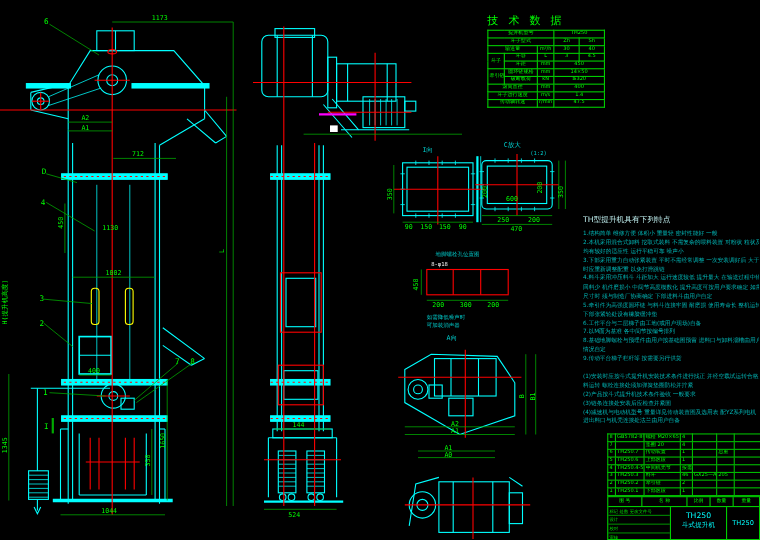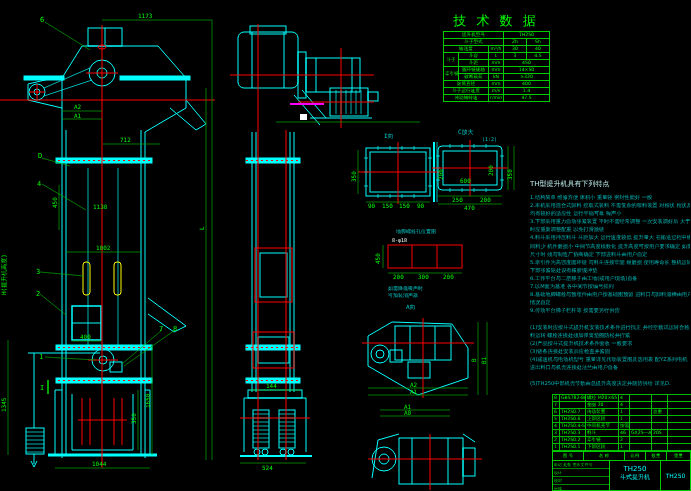--- a/index.html
+++ b/index.html
@@ -7,28 +7,28 @@
           font-family:"DejaVu Sans","Liberation Sans",sans-serif;}
   #drawing{position:absolute;left:0;top:0;}
   svg text{font-family:"DejaVu Sans Mono","Liberation Mono",monospace;}
   .dimtxt{fill:#00ff00;font-size:6px;}
   .lbltxt{fill:#00ff00;font-size:7px;}
   .cyantxt{fill:#00cccc;font-size:5px;}
   .whitetxt{fill:#ffffff;font-size:5px;}
 
   
   #tech{position:absolute;left:443px;top:12px;width:106px;color:#00ff00;}
-  #tech .tt-title{font-size:13px;letter-spacing:3px;text-align:center;color:#00ff00;margin-bottom:1px;}
+  #tech .tt-title{font-size:10px;letter-spacing:3px;text-align:left;color:#00ff00;margin-bottom:1px;}
   #tech table{border-collapse:collapse;width:106px;table-layout:fixed;}
   #tech td{border:1px solid #00cc00;font-size:4.6px;line-height:6px;height:6px;
            padding:0 1px;text-align:center;overflow:hidden;white-space:nowrap;color:#00ff00;}
 
   
   #features{position:absolute;left:530px;top:179px;width:160px;height:212px;overflow:hidden;}
-  #features .f-title{color:#bfeeee;font-size:7px;margin:0 0 4px 0;white-space:nowrap;}
+  #features .f-title{color:#bfeeee;font-size:7px;margin:16px 0 4px 0;white-space:nowrap;}
   #features .f-line{color:#00b8b8;font-size:5.2px;line-height:8.1px;white-space:nowrap;height:8.1px;}
 
   
   #bom{position:absolute;left:552px;top:394px;width:139px;}
   #bom table{border-collapse:collapse;width:139px;table-layout:fixed;}
   #bom td{border:1px solid #00bb00;font-size:4.6px;line-height:6px;height:6px;
           padding:0 1px;color:#00ff00;overflow:hidden;white-space:nowrap;}
 
   
   #tblock{position:absolute;left:552px;top:451px;width:139px;height:40px;border:1px solid #00cc00;box-sizing:border-box;}

